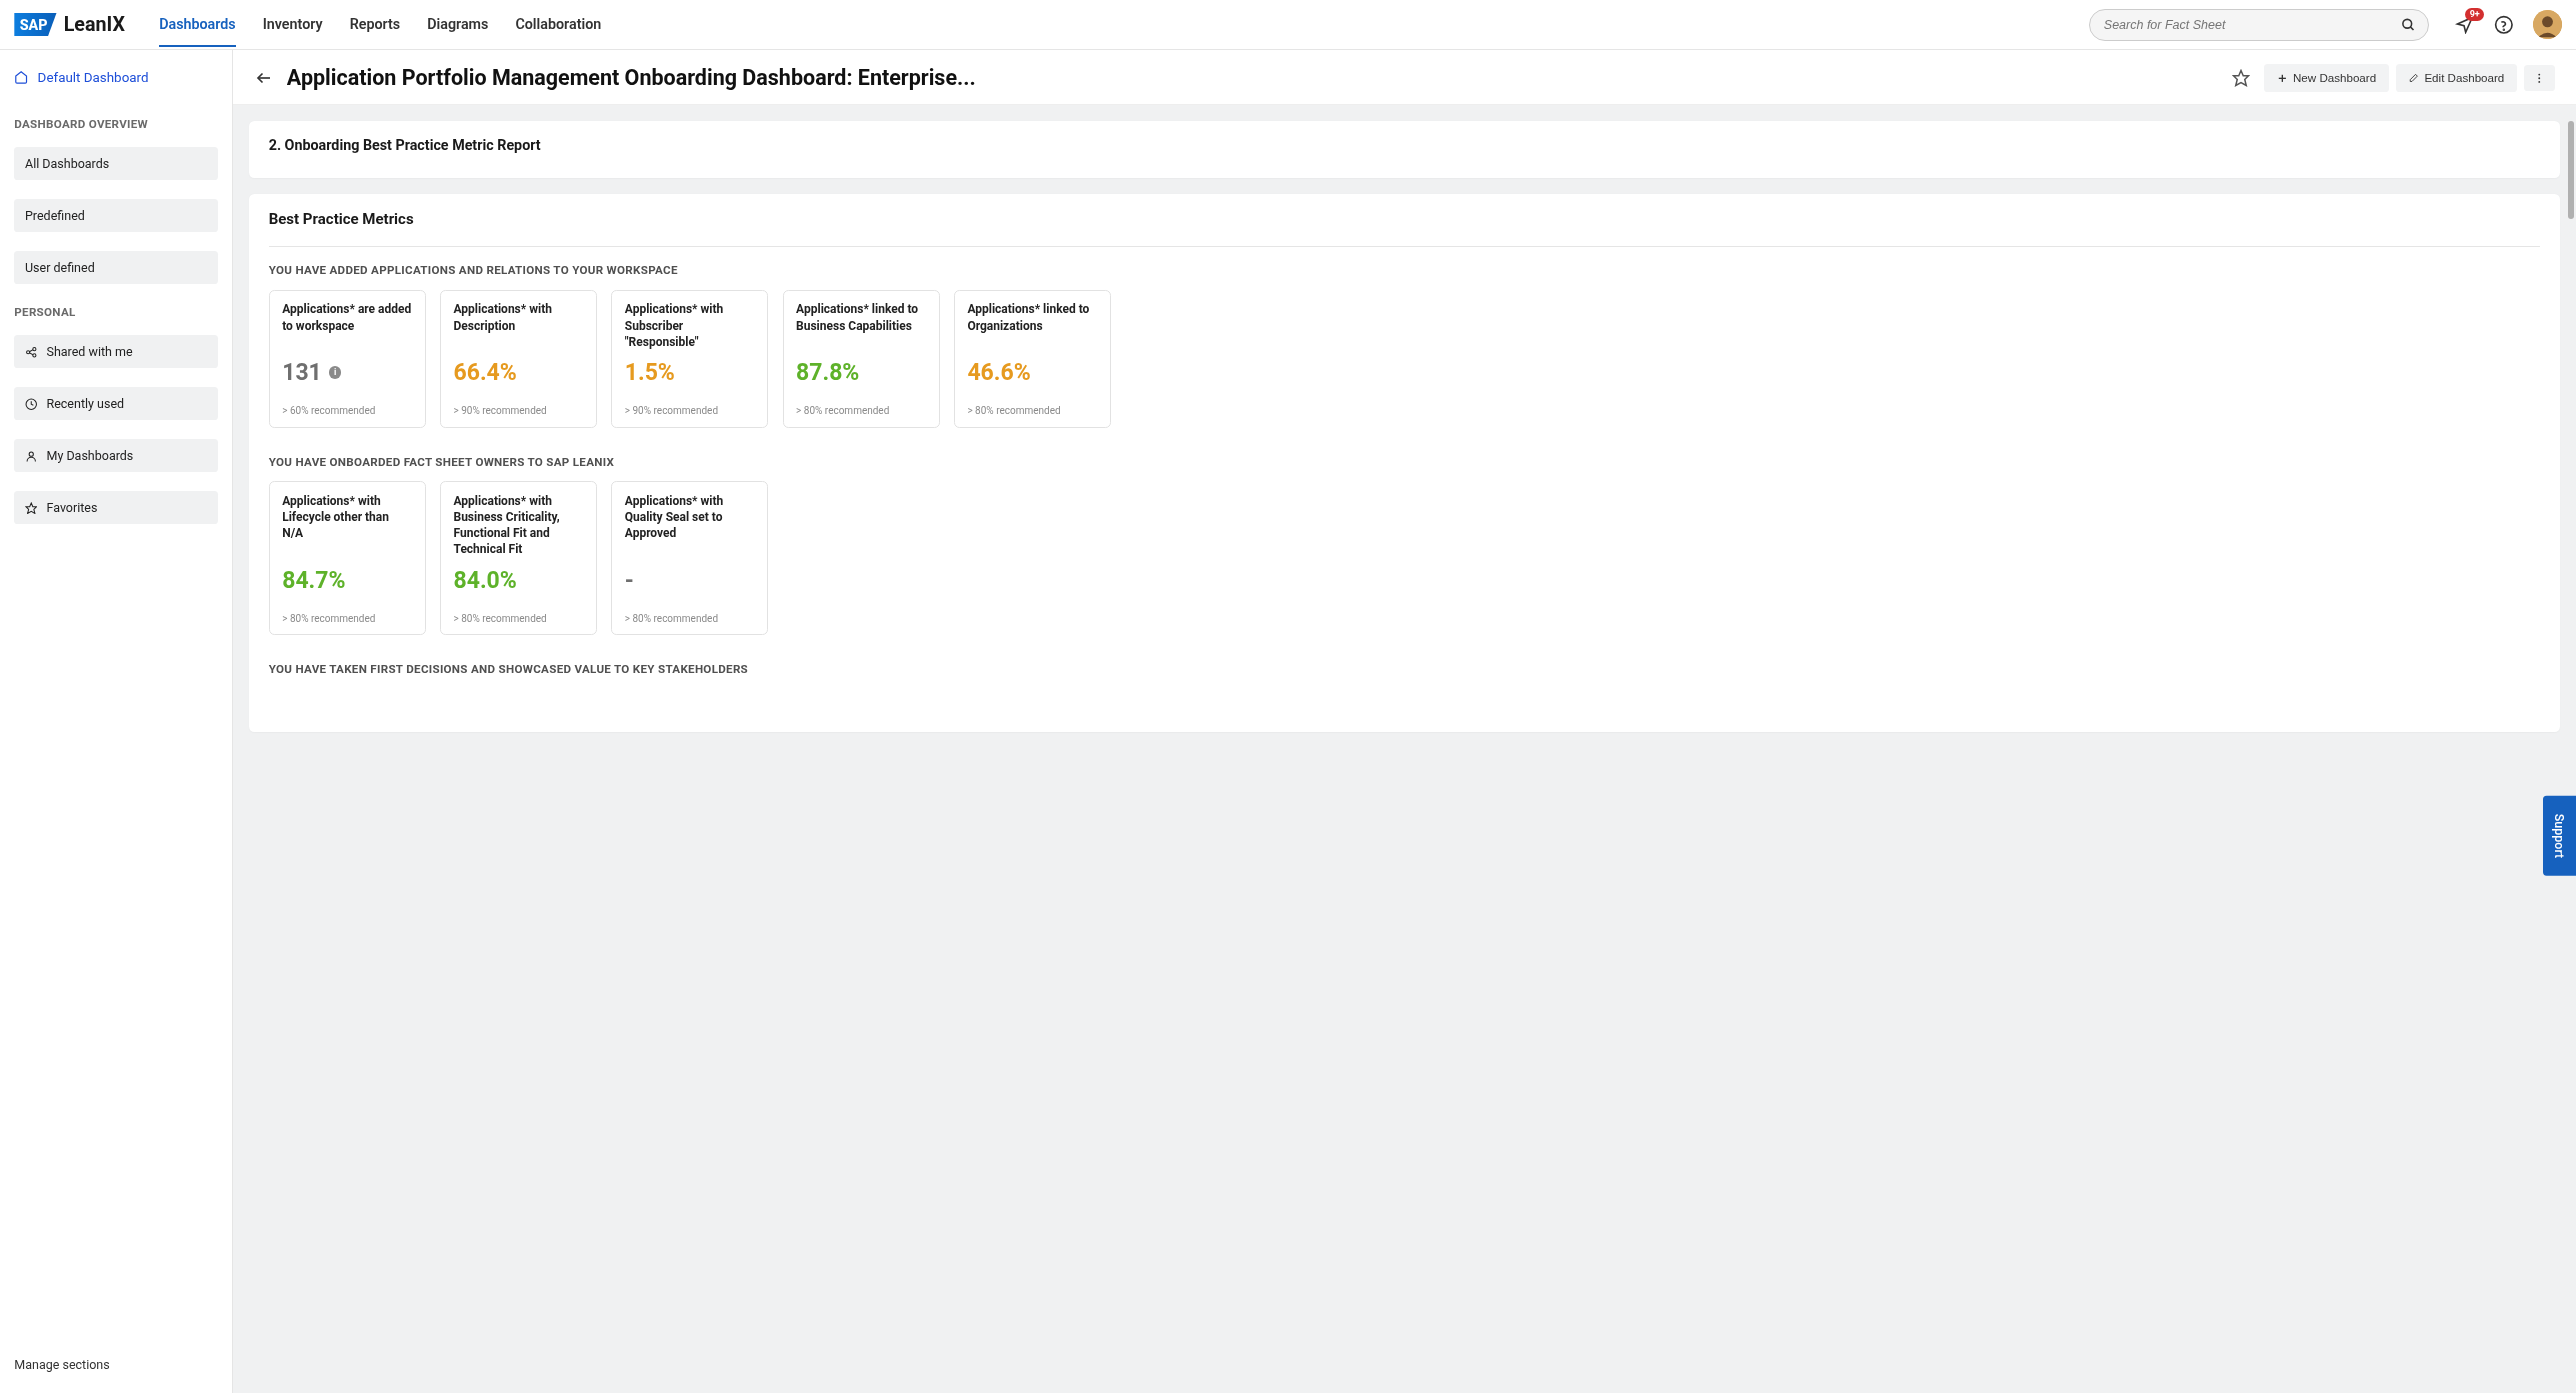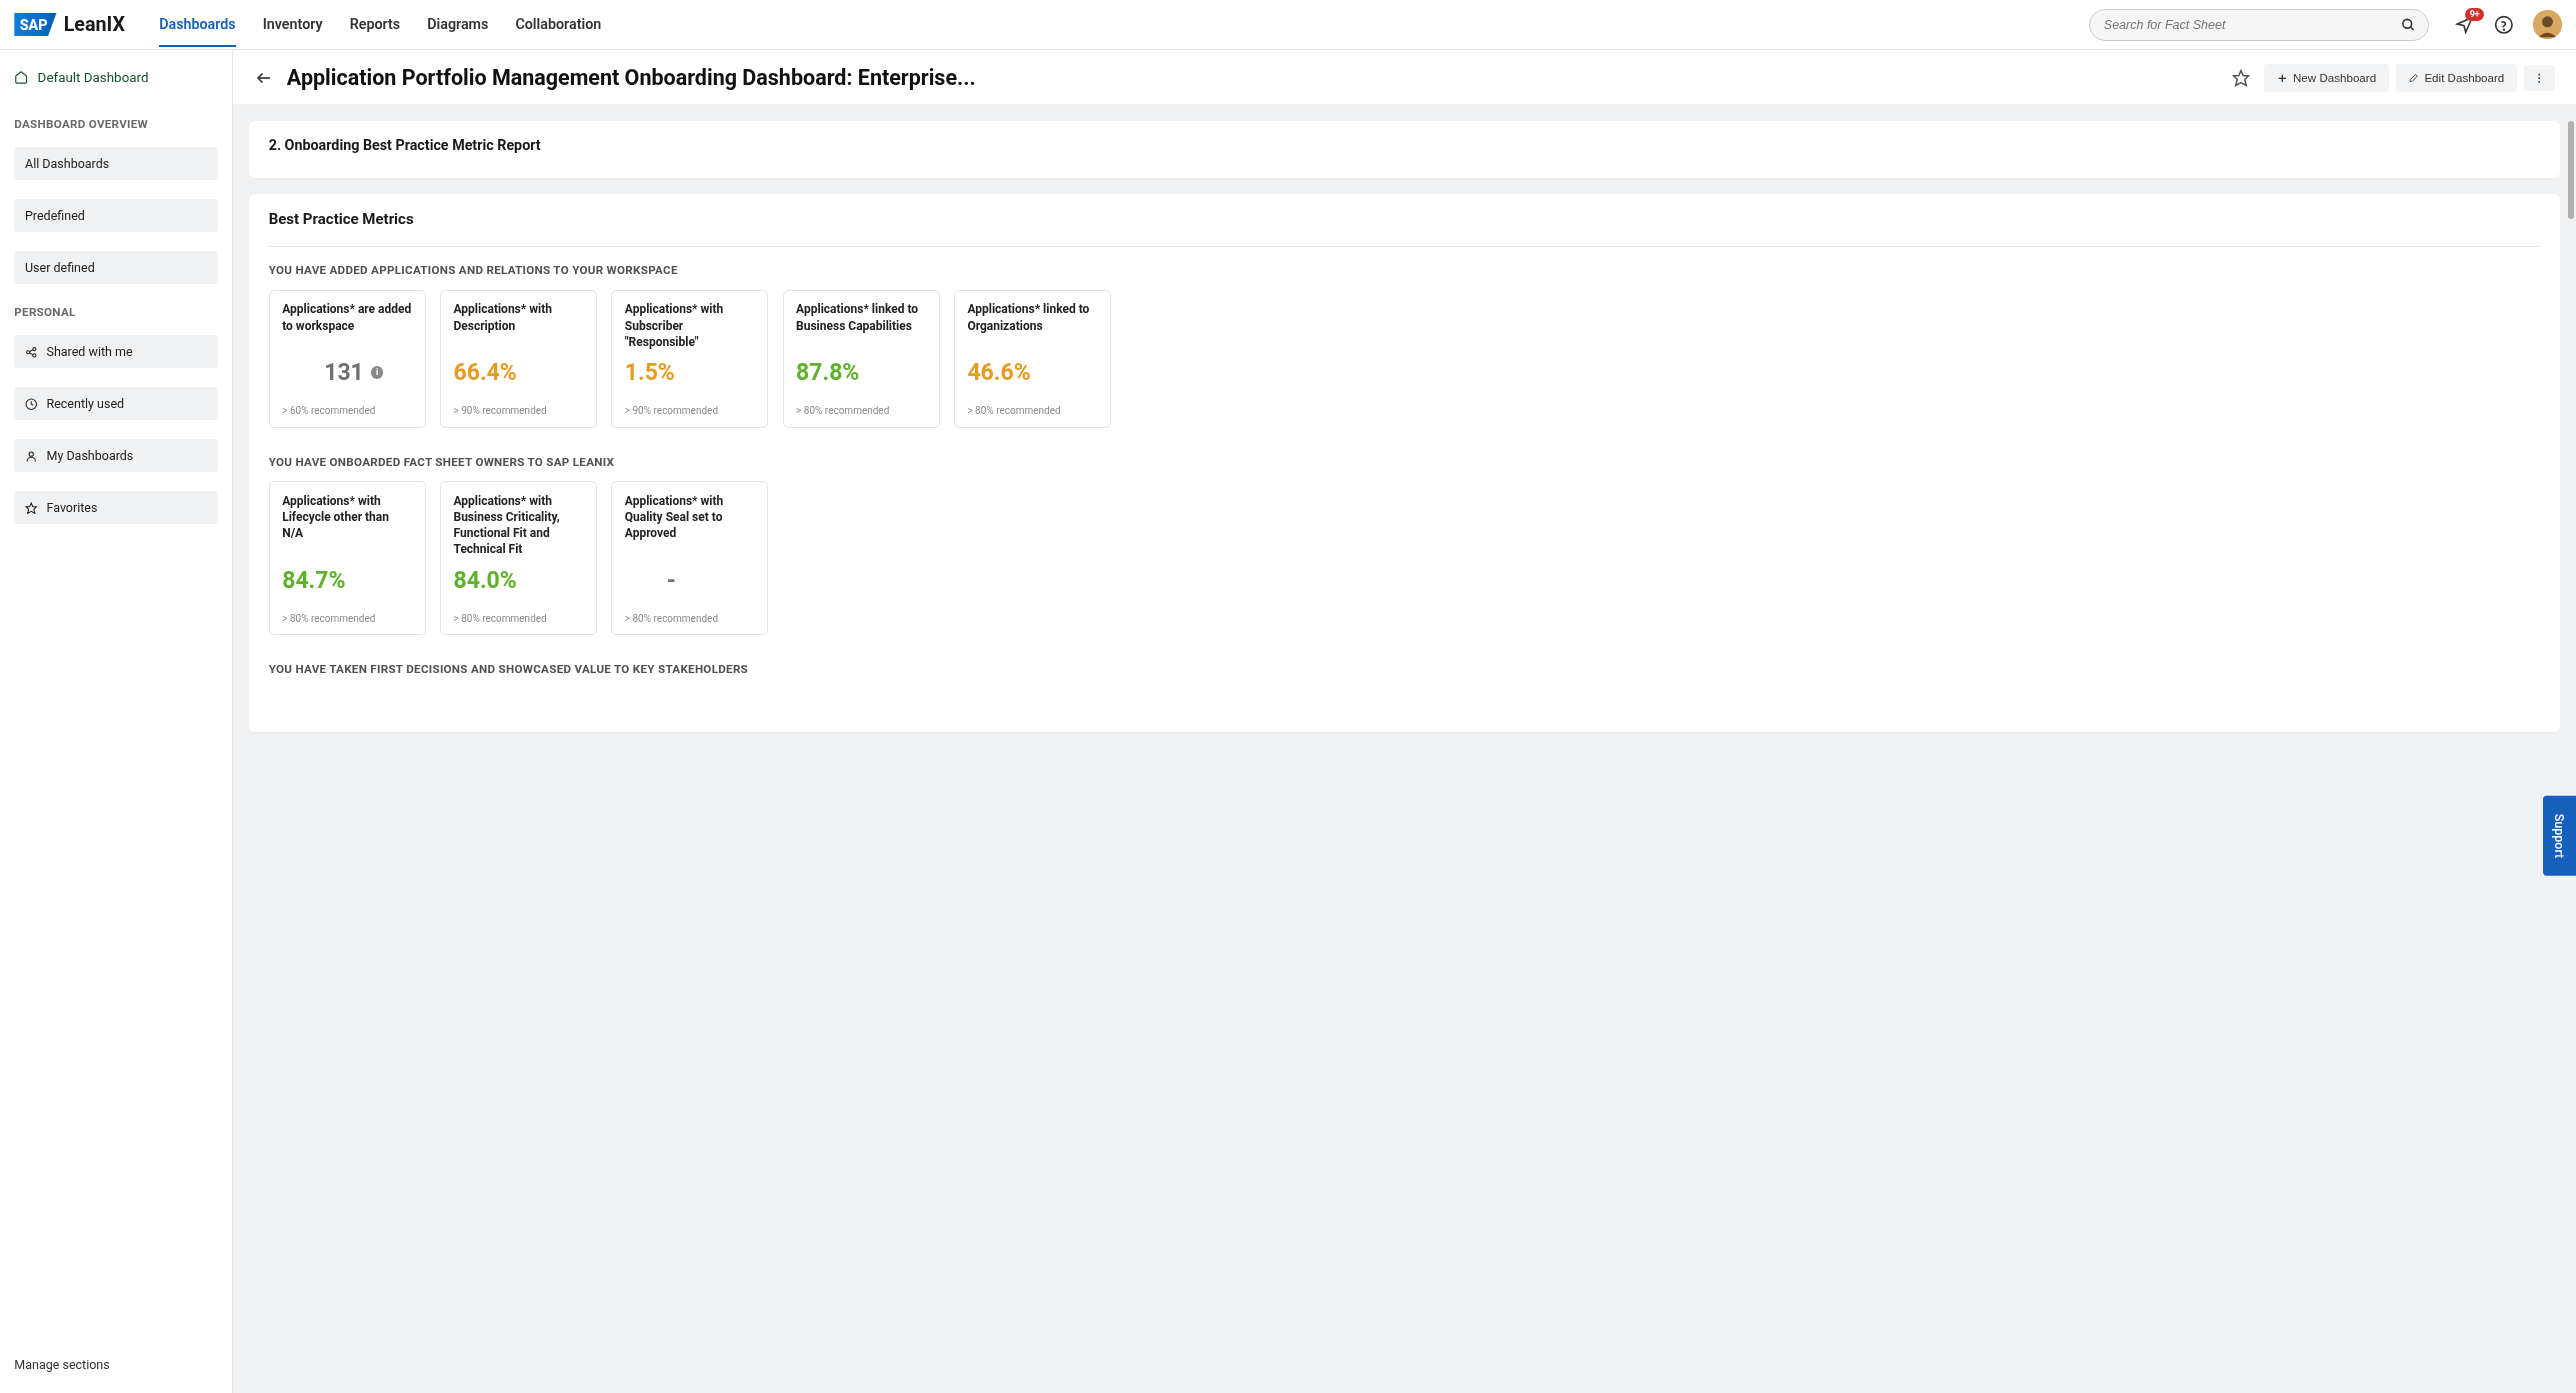--- a/index.html
+++ b/index.html
@@ -124,21 +124,21 @@
   display: flex;
   flex-direction: column;
   gap: 10.7px;
   background: #fff;
 }
 .sb-top-link {
   display: flex;
   align-items: center;
   gap: 9px;
   font-size: 13.4px;
-  color: #14532d;
+  color: #1d4ed8;
   padding: 5.4px 0 10.7px;
   cursor: pointer;
 }
 .sb-section-title {
   font-size: 11.6px;
   font-weight: 700;
   color: #6a6a6a;
   letter-spacing: 0.3px;
   margin-top: 10.7px;
   margin-bottom: 5.4px;
@@ -291,21 +291,21 @@
 .tile-value-row {
   display: flex;
   align-items: center;
   gap: 7.2px;
   margin-top: 9px;
 }
 .tile-value {
   font-size: 23px;
   font-weight: 700;
 }
-.tile-value.gray { color: #6f6f6f; margin-left: 42px; }
+.tile-value.gray { color: #6f6f6f; }
 .tile-value.orange { color: #e69a1f; }
 .tile-value.green { color: #5eb22a; }
 .info-dot {
   width: 12.5px;
   height: 12.5px;
   border-radius: 50%;
   background: #8a8a8a;
   color: #fff;
   font-size: 9px;
   font-weight: 700;

